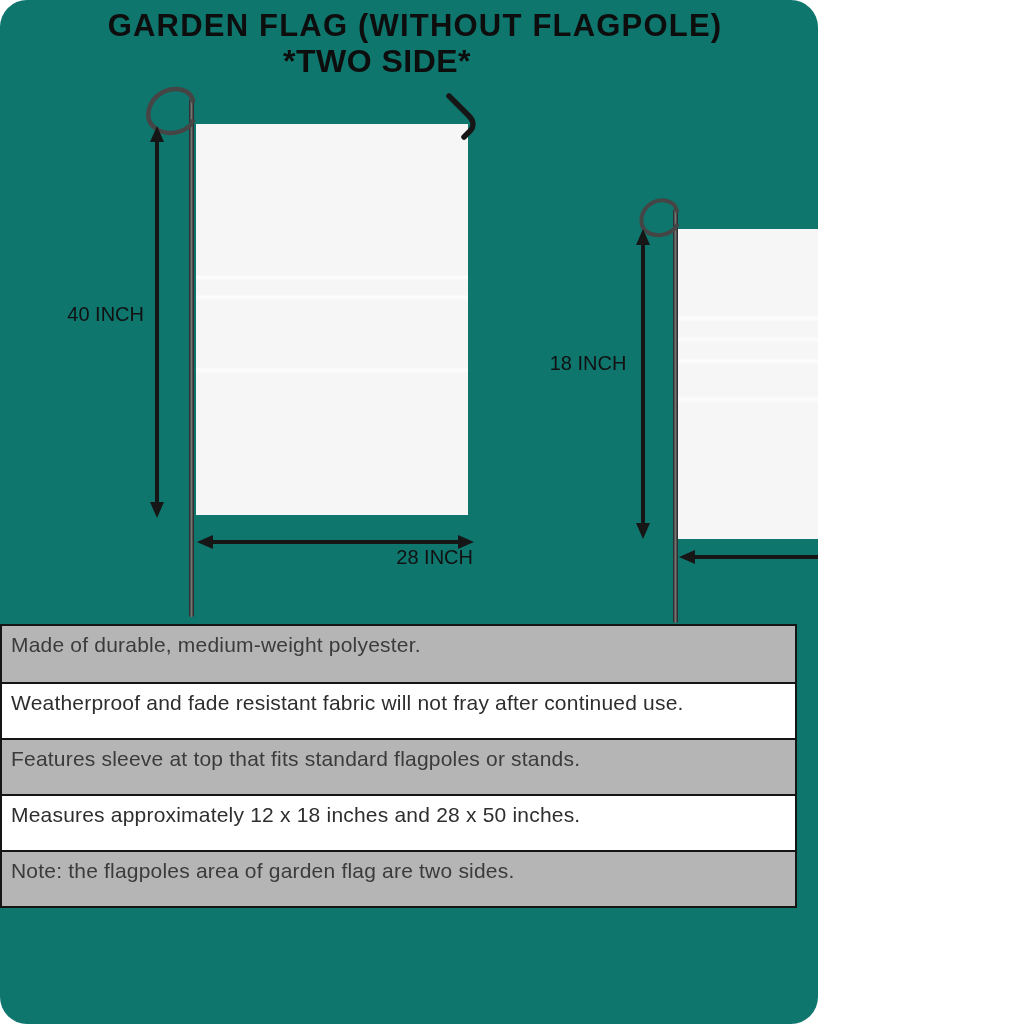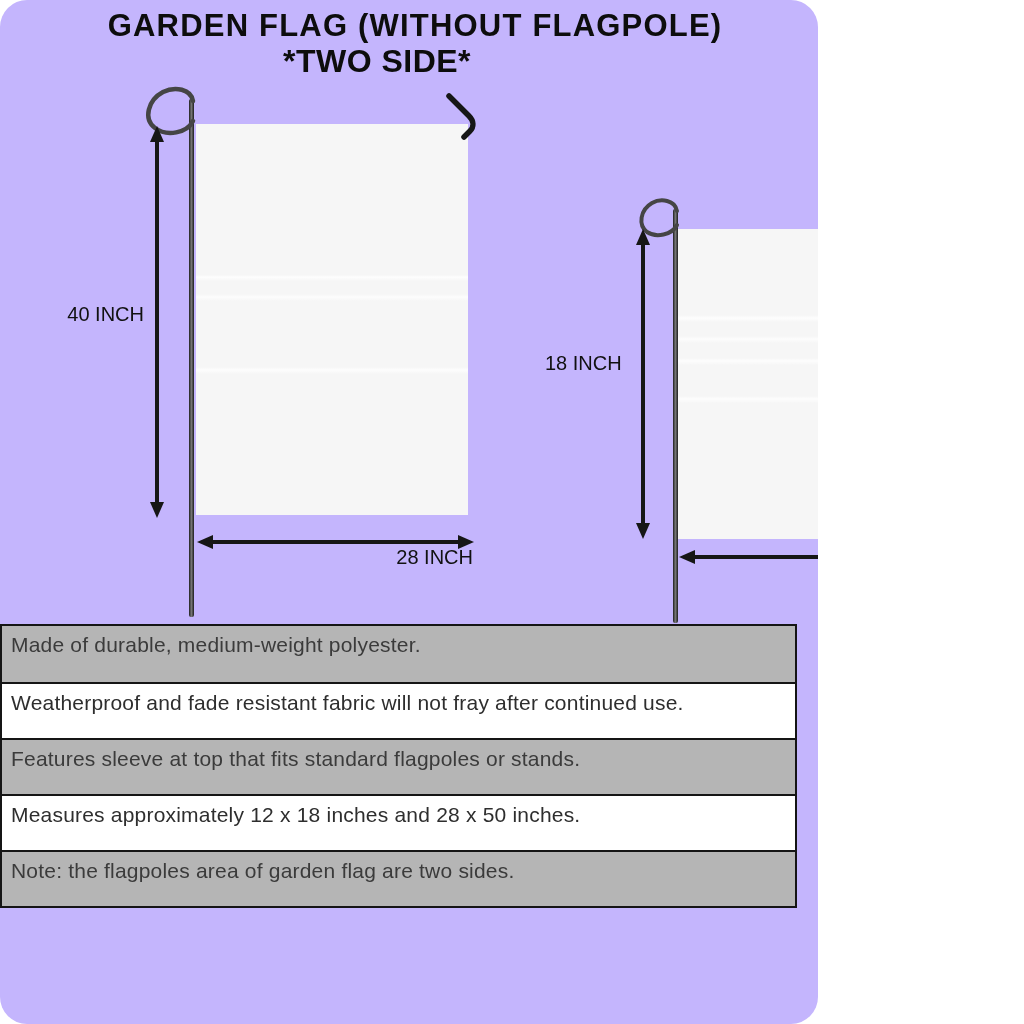--- a/index.html
+++ b/index.html
@@ -1,17 +1,17 @@
 <!DOCTYPE html>
 <html><head>
 <meta charset="utf-8">
 <style>
   html,body{margin:0;padding:0;background:#ffffff;}
   .canvas{
-    position:relative;width:818px;height:1024px;background:#c4b5fd;overflow:hidden;
+    position:relative;width:818px;height:1024px;background:#0f766e;overflow:hidden;
     font-family:"Liberation Sans", sans-serif;
     border-radius:27px;
   }
 
   
   .title{position:absolute;top:8px;left:0;width:100%;text-align:center;color:#0d0d0d;}
   .title .t1{
     font-size:31px;font-weight:800;letter-spacing:1.2px;line-height:36px;
     transform:translateX(6px);white-space:nowrap;
   }
@@ -46,21 +46,21 @@
   .pole-large{left:189px;top:99px;height:518px;}
   .pole-small{left:673px;top:209px;height:414px;}
 
   
   .overlay{position:absolute;left:0;top:0;z-index:3;pointer-events:none;}
 
   
   .dim{position:absolute;z-index:4;font-weight:400;font-size:20px;color:#111;white-space:nowrap;}
   .dim-40{left:58px;top:303px;width:86px;text-align:right;}
   .dim-28{left:198px;top:546px;width:275px;text-align:right;}
-  .dim-18{left:545px;top:352px;width:86px;text-align:left;}
+  .dim-18{left:545px;top:352px;width:86px;text-align:center;}
   .dim-12{left:688px;top:562px;width:222px;text-align:right;}
 
   
   .spec-table{
     position:absolute;left:0;top:624px;width:793px;z-index:5;
     border:2px solid #151515;
   }
   .spec-row{height:56px;box-sizing:border-box;padding:6px 10px 0 9px;}
   .spec-row + .spec-row{border-top:2px solid #151515;}
   .spec-row.shaded{background:#b5b5b5;}

